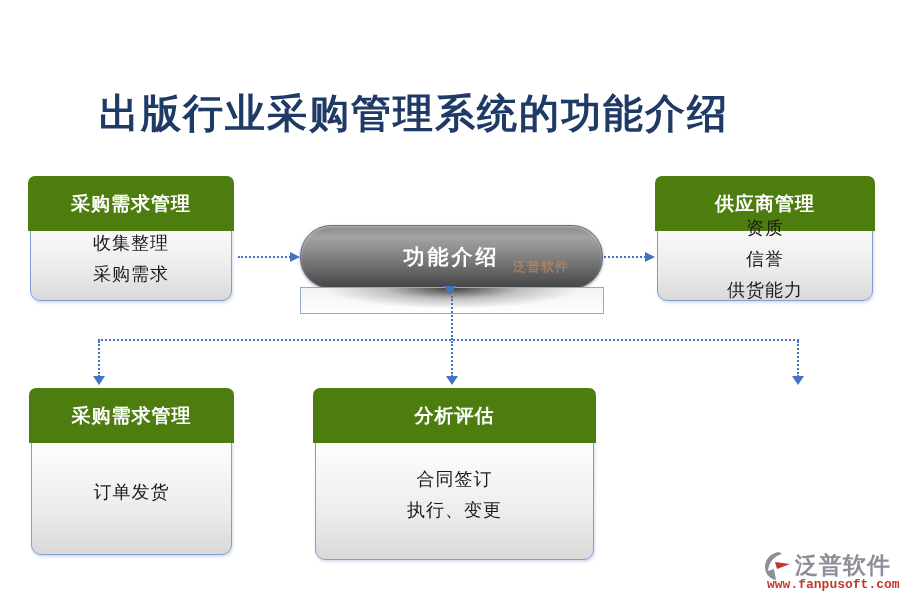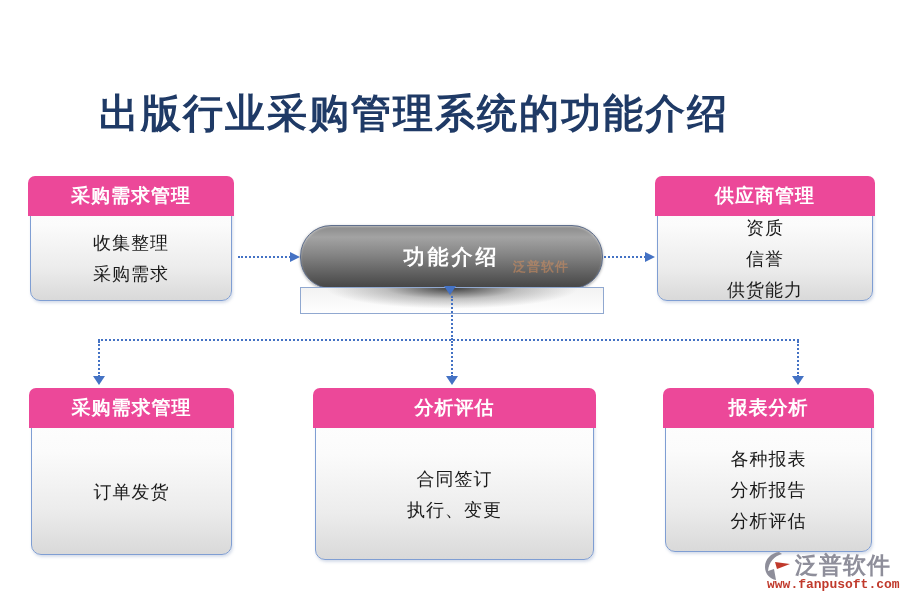--- a/index.html
+++ b/index.html
@@ -14,22 +14,22 @@
   }
   
   .fbox{position:absolute;}
   .fbox .body{
     position:absolute;left:2px;right:2px;top:8px;bottom:0;
     background:linear-gradient(180deg,#ffffff 0%,#fbfbfb 35%,#ececec 72%,#d9d9d9 100%);
     border:1.5px solid #7f9ed3;border-radius:10px;
     box-shadow:1px 2px 3px rgba(90,120,170,0.25);
   }
   .fbox .hd{
-    position:absolute;left:0;right:0;top:0;height:40px;
-    background:#ec4899;border-radius:7px 7px 0 0;
+    position:absolute;left:0;right:0;top:0;height:55px;
+    background:#4d7c0f;border-radius:7px 7px 0 0;
     display:flex;align-items:center;justify-content:center;
     color:#ffffff;font-size:19px;font-weight:bold;letter-spacing:1px;
   }
   .fbox .lines{
     position:absolute;left:2px;right:2px;top:40px;bottom:0;
     display:flex;flex-direction:column;align-items:center;justify-content:center;
     gap:7px;font-size:18px;color:#1a1a1a;letter-spacing:1px;
   }
   .box-a{left:28px;top:176px;width:206px;height:125px;}
   .box-b{left:655px;top:176px;width:220px;height:125px;}
@@ -136,29 +136,20 @@
 
   <div class="fbox box-d">
     <div class="body"></div>
     <div class="hd">分析评估</div>
     <div class="lines">
       <span>合同签订</span>
       <span>执行、变更</span>
     </div>
   </div>
 
-  <div class="fbox box-e">
-    <div class="body"></div>
-    <div class="hd">报表分析</div>
-    <div class="lines">
-      <span>各种报表</span>
-      <span>分析报告</span>
-      <span>分析评估</span>
-    </div>
-  </div>
 
   <div class="logo">
     <svg class="mark" width="26" height="28" viewBox="0 0 26 28">
       <path d="M14 0 C6 1 0 7 0 15 C0 22 5 27 11 28 L9 17 L3 19 C4 10 9 4 17 2 Z" fill="#8e8e9a"></path>
       <path d="M10 10 L25 12 L12 17 Z" fill="#c0392b"></path>
     </svg>
     <span class="brand">泛普软件</span>
     <span class="site">www.fanpusoft.com</span>
   </div>
 

